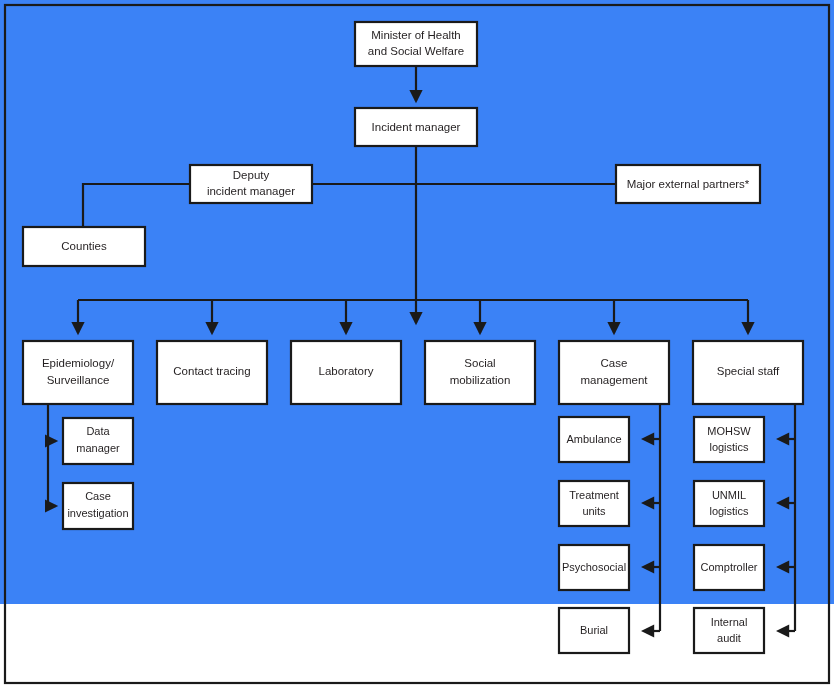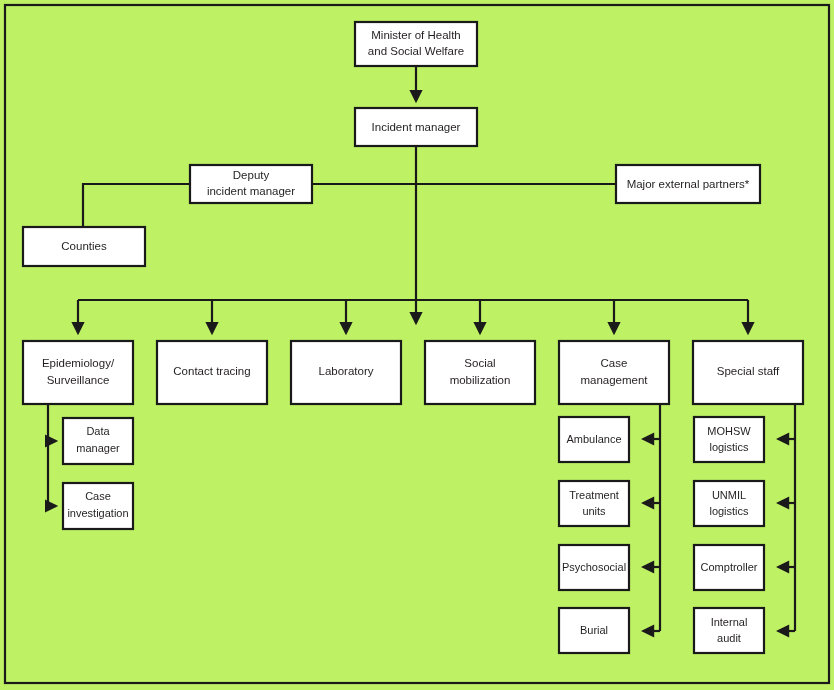--- a/index.html
+++ b/index.html
@@ -10,22 +10,22 @@
   }
   body {
     width: 834px;
     height: 690px;
     font-family: "Liberation Sans", sans-serif;
     overflow: hidden;
   }
   #chart-root {
     position: relative;
     width: 834px;
-    height: 690px;
-    background: #bef264;
+    height: 604px;
+    background: #3b82f6;
   }
   svg#org-svg {
     display: block;
     width: 834px;
     height: 690px;
   }
   .frame {
     fill: none;
     stroke: #1a1a1a;
     stroke-width: 2.2;

